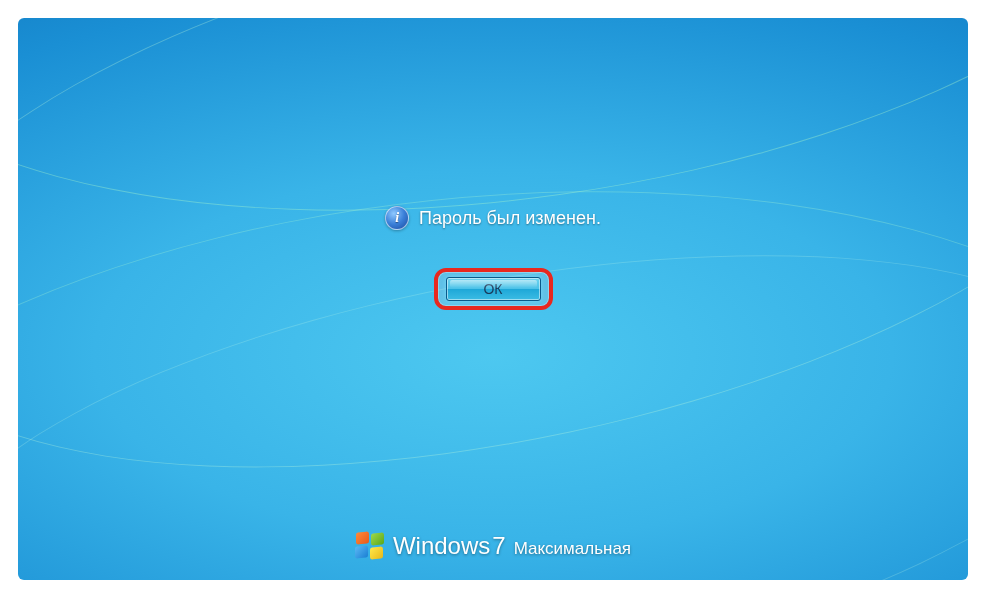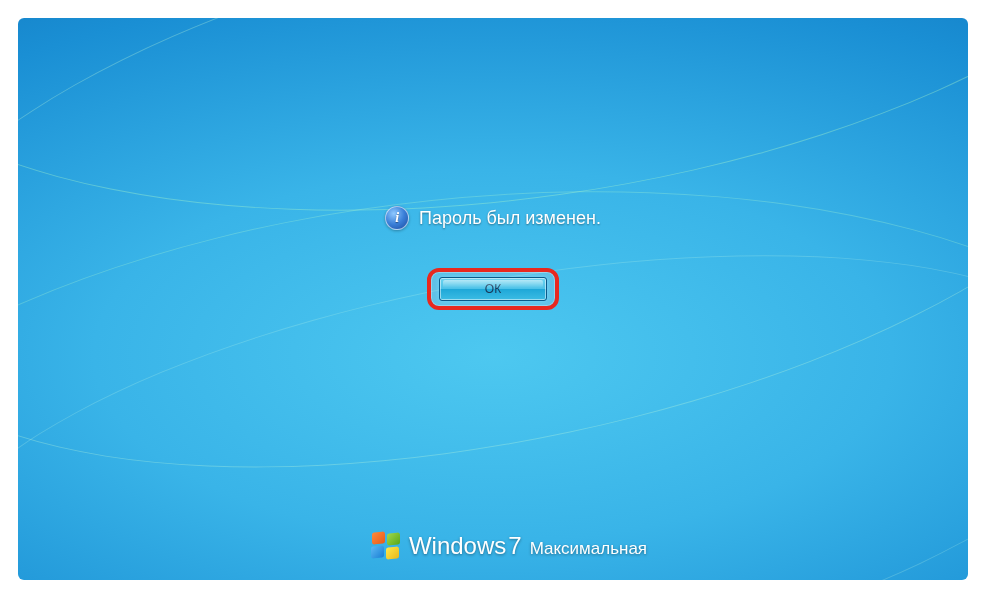--- a/index.html
+++ b/index.html
@@ -122,27 +122,27 @@
     
     .highlight-ring {
       border: 4px solid #e8281f;
       background: rgba(255, 200, 200, 0.15);
       border-radius: 12px;
       padding: 5px 8px;
       box-shadow: 0 0 0 1px rgba(255,255,255,0.3) inset;
     }
     
     .ok-button {
-      width: 108px;
+      width: 95px;
       height: 24px;
       background: linear-gradient(to bottom, #6dd4f0 0%, #4cc2e8 48%, #1fa8d8 52%, #3cbce4 100%);
       border: 1px solid #0a5a8a;
       border-radius: 3px;
       color: #1a3a5a;
-      font-size: 12px;
+      font-size: 14px;
       font-family: "Segoe UI", Tahoma, sans-serif;
       cursor: pointer;
       box-shadow: inset 0 0 0 1px rgba(255,255,255,0.5), 0 0 4px rgba(120,220,255,0.8);
       position: relative;
     }
     
     .ok-button::before {
       content: "";
       position: absolute;
       left: 3px;
@@ -150,21 +150,21 @@
       top: 2px;
       height: 8px;
       background: linear-gradient(to bottom, rgba(255,255,255,0.5), rgba(255,255,255,0));
       border-radius: 2px;
       pointer-events: none;
     }
     
     .branding {
       position: absolute;
       bottom: 20px;
-      left: 16px;
+      left: 0;
       width: 100%;
       display: flex;
       align-items: flex-end;
       justify-content: center;
       gap: 8px;
     }
     
     .win-logo {
       width: 30px;
       height: 28px;

